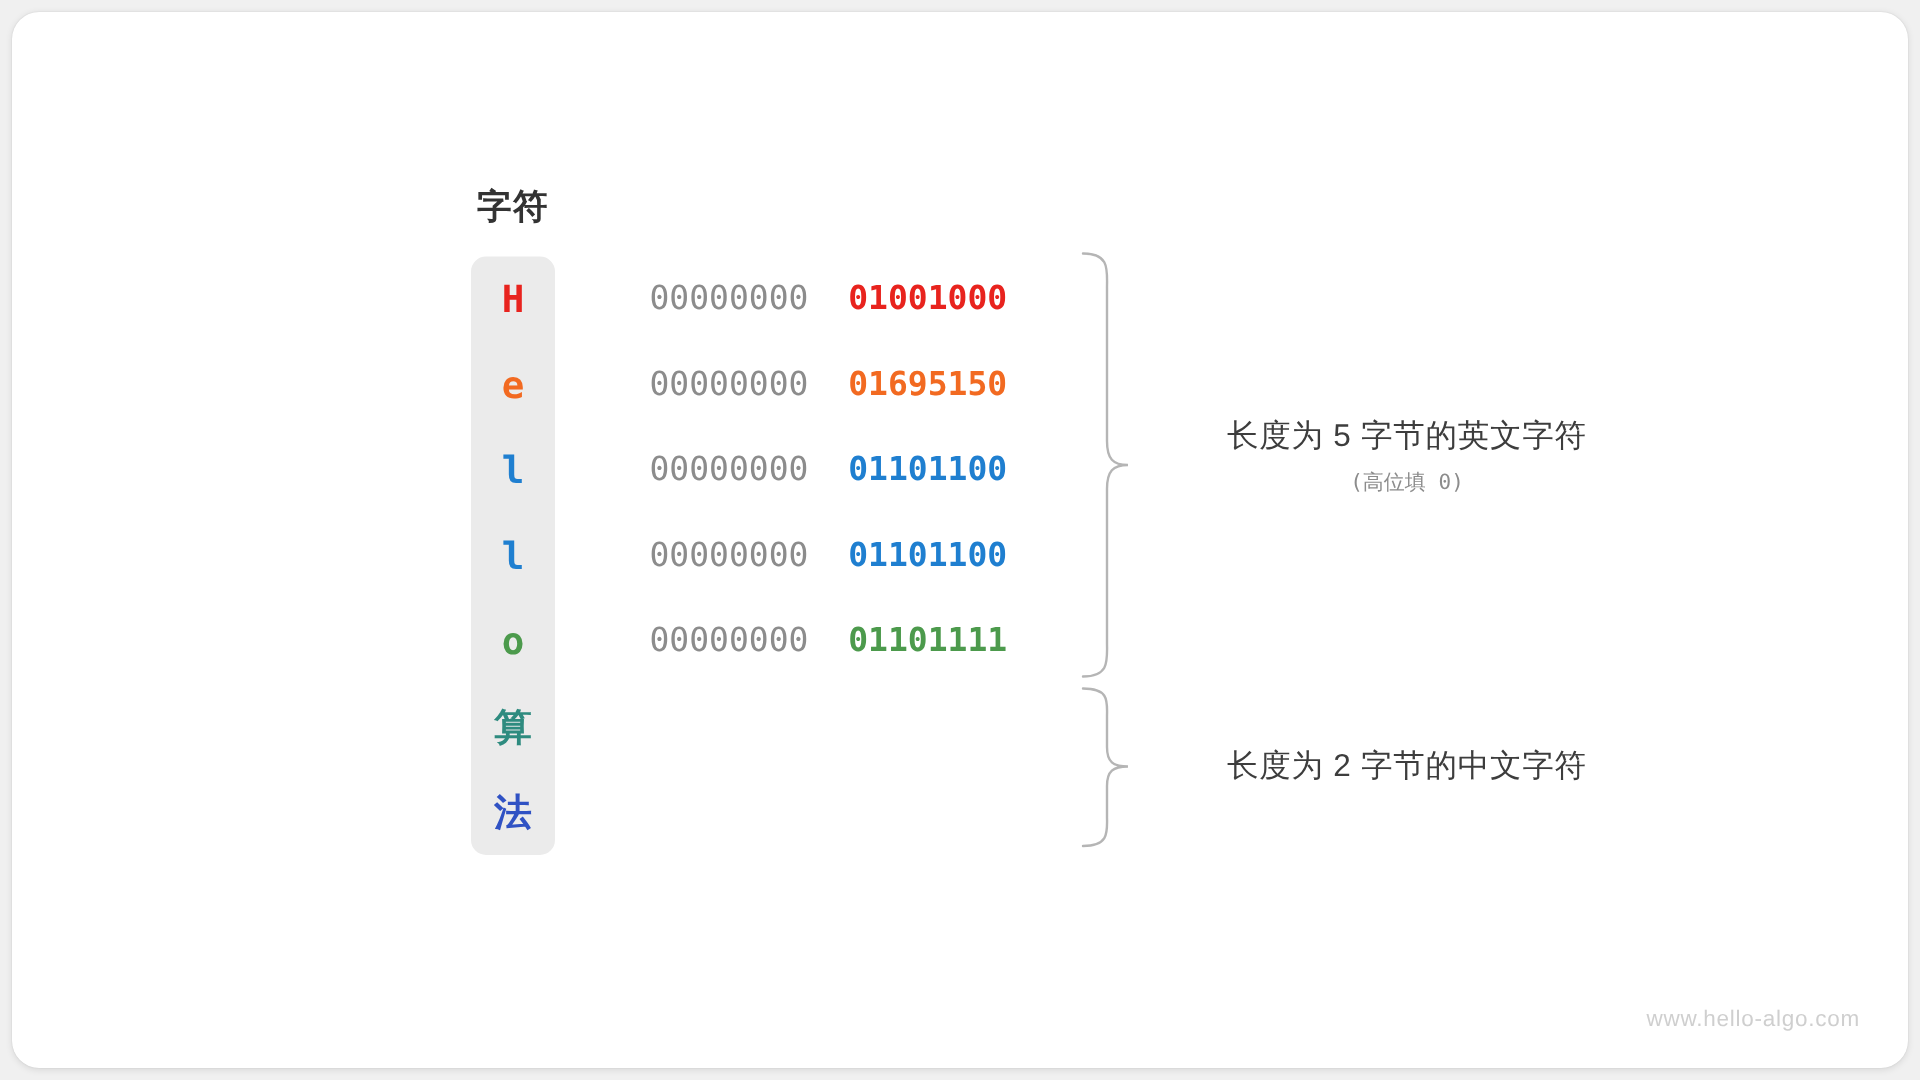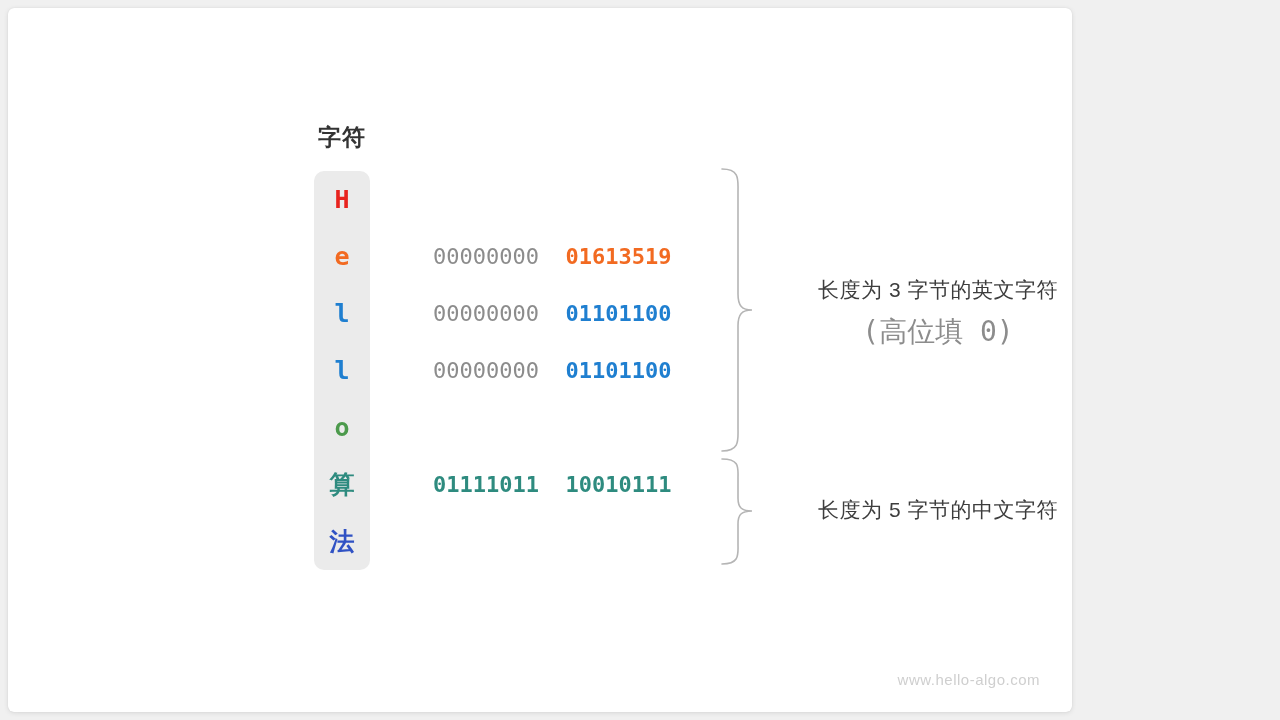--- a/index.html
+++ b/index.html
@@ -10,24 +10,24 @@
     width: 1280px;
     height: 720px;
     background: #f0f0f0;
     font-family: "Liberation Sans", "DejaVu Sans", sans-serif;
     overflow: hidden;
   }
   .card {
     position: absolute;
     left: 8px;
     top: 8px;
-    width: 1064px;
+    width: 1264px;
     height: 704px;
     background: #ffffff;
-    border-radius: 6px;
+    border-radius: 18px;
     box-shadow: 0 1px 5px rgba(0,0,0,0.10), 0 0 1px rgba(0,0,0,0.12);
     overflow: hidden;
   }
 
   
   .head-char {
     position: absolute;
     left: 297px;
     top: 114px;
     width: 74px;
@@ -109,21 +109,21 @@
     position: absolute;
     text-align: center;
     color: #3d3d3d;
   }
   .annot .main {
     font-size: 21px;
     letter-spacing: 0.5px;
     white-space: pre;
   }
   .annot .sub {
-    font-size: 28px;
+    font-size: 14px;
     color: #8c8c8c;
     margin-top: 9px;
     white-space: pre;
   }
   .annot .mono {
     font-family: "DejaVu Sans Mono", "Liberation Mono", monospace;
   }
 
   
   .watermark {
@@ -141,56 +141,57 @@
 
 <div class="card">
 
   <div class="head-char">字符</div>
 
   <div class="char-pill"></div>
 
   <div id="rows">
       <div class="row" style="top: 163px; width: 100%;">
         <div class="ch" style="color: rgb(232, 35, 30);">H</div>
+        <div class="bits"><span class="hi">00000000</span><span>  </span><span class="lo" style="color: rgb(232, 35, 30);">01001000</span></div>
       </div>
       <div class="row" style="top: 220px; width: 100%;">
         <div class="ch" style="color: rgb(242, 106, 33);">e</div>
-        <div class="bits"><span class="hi">00000000</span><span>  </span><span class="lo" style="color: rgb(242, 106, 33);">01613519</span></div>
+        <div class="bits"><span class="hi">00000000</span><span>  </span><span class="lo" style="color: rgb(242, 106, 33);">01695150</span></div>
       </div>
       <div class="row" style="top: 277px; width: 100%;">
         <div class="ch" style="color: rgb(31, 127, 208);">l</div>
         <div class="bits"><span class="hi">00000000</span><span>  </span><span class="lo" style="color: rgb(31, 127, 208);">01101100</span></div>
       </div>
       <div class="row" style="top: 334px; width: 100%;">
         <div class="ch" style="color: rgb(31, 127, 208);">l</div>
         <div class="bits"><span class="hi">00000000</span><span>  </span><span class="lo" style="color: rgb(31, 127, 208);">01101100</span></div>
       </div>
       <div class="row" style="top: 391px; width: 100%;">
         <div class="ch" style="color: rgb(76, 154, 76);">o</div>
+        <div class="bits"><span class="hi">00000000</span><span>  </span><span class="lo" style="color: rgb(76, 154, 76);">01101111</span></div>
       </div>
       <div class="row" style="top: 448px; width: 100%;">
         <div class="ch" style="color: rgb(46, 139, 127);">算</div>
-        <div class="bits"><span class="hi" style="color: rgb(46, 139, 127); font-weight: bold;">01111011</span><span>  </span><span class="lo" style="color: rgb(46, 139, 127);">10010111</span></div>
       </div>
       <div class="row" style="top: 505px; width: 100%;">
         <div class="ch" style="color: rgb(48, 82, 196);">法</div>
       </div>
     </div>
 
   <svg class="brace" style="left:706px; top:158px;" width="44" height="288" viewBox="0 0 44 288">
     <path d="M 8 3 C 26 3 24 14 24 26 L 24 128 C 24 140 28 144 38 144 C 28 144 24 148 24 160 L 24 262 C 24 274 26 285 8 285" fill="none" stroke="#b5b5b5" stroke-width="1.6" stroke-linecap="round"></path>
   </svg>
 
   <svg class="brace" style="left:706px; top:448px;" width="44" height="112" viewBox="0 0 44 112">
     <path d="M 8 3 C 26 3 24 12 24 22 L 24 42 C 24 52 28 55 38 55 C 28 55 24 58 24 68 L 24 88 C 24 98 26 108 8 108" fill="none" stroke="#b5b5b5" stroke-width="1.6" stroke-linecap="round"></path>
   </svg>
 
   <div class="annot" style="left:770px; top:268px; width:320px;">
-    <div class="main">长度为 3 字节的英文字符</div>
+    <div class="main">长度为 5 字节的英文字符</div>
     <div class="sub mono">(高位填 0)</div>
   </div>
 
   <div class="annot" style="left:770px; top:488px; width:320px;">
-    <div class="main">长度为 5 字节的中文字符</div>
+    <div class="main">长度为 2 字节的中文字符</div>
   </div>
 
   <div class="watermark">www.hello-algo.com</div>
 </div>
 
 </body></html>

